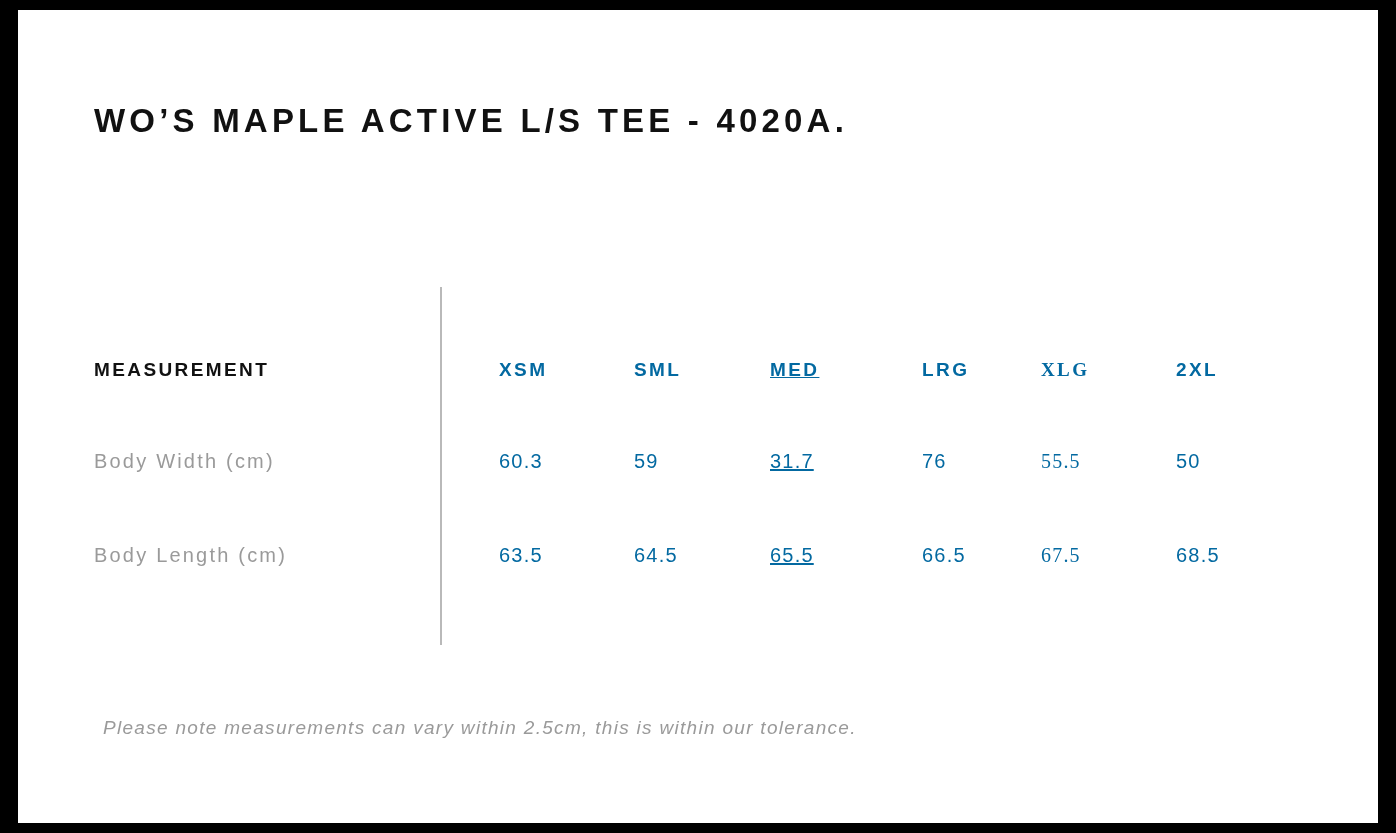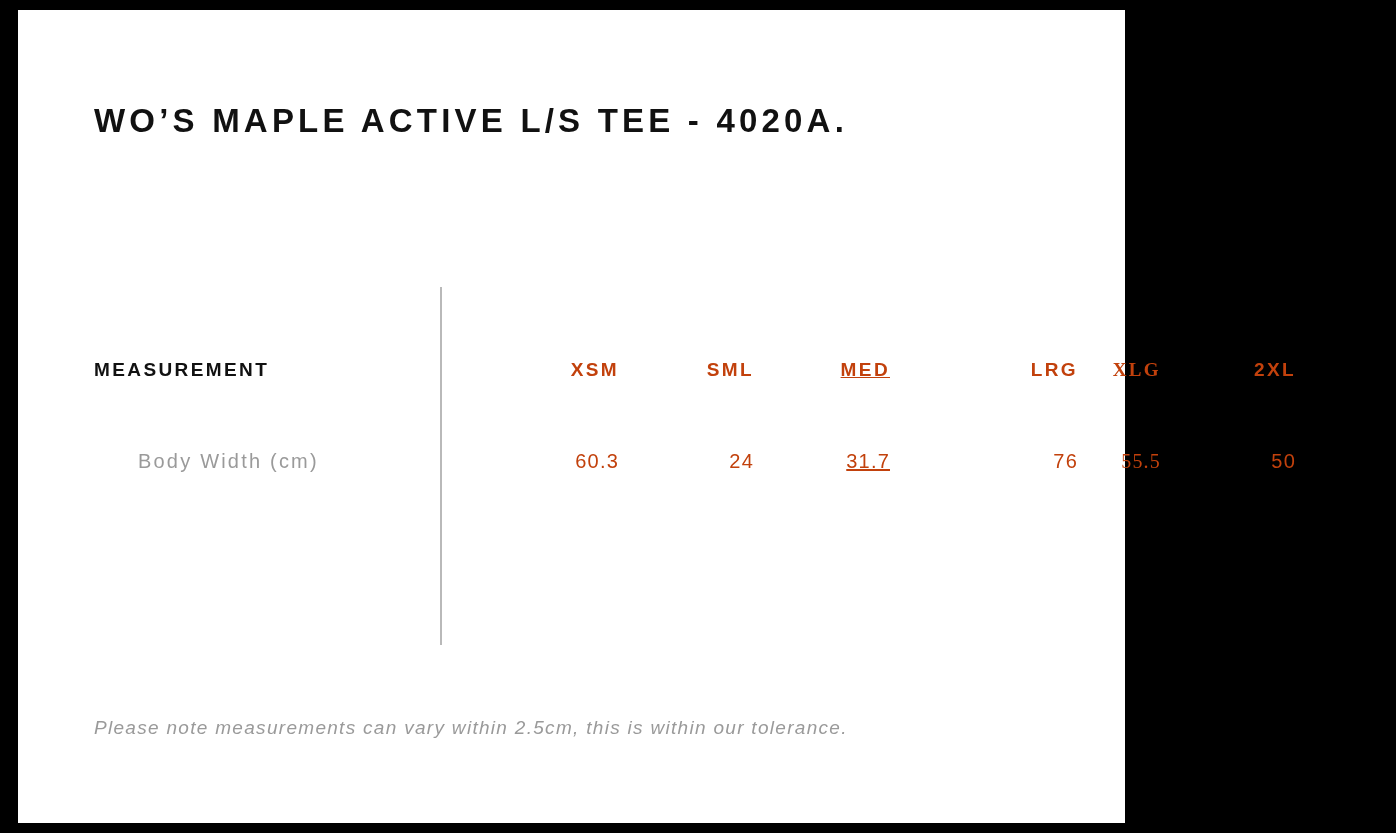--- a/index.html
+++ b/index.html
@@ -10,21 +10,21 @@
     width: 1396px;
     height: 833px;
     background: #000000;
     font-family: "Liberation Sans", sans-serif;
     overflow: hidden;
   }
   .page {
     position: absolute;
     left: 18px;
     top: 10px;
-    width: 1107px;
+    width: 1360px;
     height: 813px;
     background: #ffffff;
     box-sizing: border-box;
   }
   .title {
     position: absolute;
     left: 76px;
     top: 92px;
     font-size: 33px;
     font-weight: bold;
@@ -68,49 +68,48 @@
   .label-header {
     font-weight: bold;
     letter-spacing: 2.4px;
     color: #111111;
   }
   .label-measure {
     font-weight: normal;
     letter-spacing: 2.2px;
     color: #9a9a9a;
     font-size: 20px;
-    margin-left: 44px;
   }
   .cell {
     position: absolute;
     width: 120px;
-    text-align: right;
+    text-align: left;
     font-size: 19px;
     line-height: 30px;
-    color: #c2410c;
+    color: #0369a1;
   }
   .cell-header {
     font-weight: bold;
     letter-spacing: 2.4px;
   }
   .cell-value {
     font-weight: normal;
     letter-spacing: 1.2px;
     font-size: 20px;
   }
   .c0 { left: 481px; }
   .c1 { left: 616px; }
   .c2 { left: 752px; text-decoration: underline; }
-  .c3 { left: 940px; }
+  .c3 { left: 904px; }
   .c4 { left: 1023px; font-family: Liberation Serif, serif; }
   .c5 { left: 1158px; }
 
   .footnote {
     position: absolute;
-    left: 76px;
+    left: 85px;
     top: 707px;
     font-size: 19px;
     font-style: italic;
     letter-spacing: 1.3px;
     color: #9a9a9a;
     white-space: nowrap;
   }
 </style>
 </head>
 <body>
@@ -129,25 +128,34 @@
       <div class="cell cell-header c1">SML</div>
       <div class="cell cell-header c2">MED</div>
       <div class="cell cell-header c3">LRG</div>
       <div class="cell cell-header c4">XLG</div>
       <div class="cell cell-header c5">2XL</div>
     </div>
 
     <div class="row row-0">
       <div class="label label-measure">Body Width (cm)</div>
       <div class="cell cell-value c0">60.3</div>
-      <div class="cell cell-value c1">24</div>
+      <div class="cell cell-value c1">59</div>
       <div class="cell cell-value c2">31.7</div>
       <div class="cell cell-value c3">76</div>
       <div class="cell cell-value c4">55.5</div>
       <div class="cell cell-value c5">50</div>
     </div>
 
+    <div class="row row-1">
+      <div class="label label-measure">Body Length (cm)</div>
+      <div class="cell cell-value c0">63.5</div>
+      <div class="cell cell-value c1">64.5</div>
+      <div class="cell cell-value c2">65.5</div>
+      <div class="cell cell-value c3">66.5</div>
+      <div class="cell cell-value c4">67.5</div>
+      <div class="cell cell-value c5">68.5</div>
+    </div>
 
   </div>
 
   <div class="footnote">Please note measurements can vary within 2.5cm, this is within our tolerance.</div>
 
 </div>
 
 </body></html>

